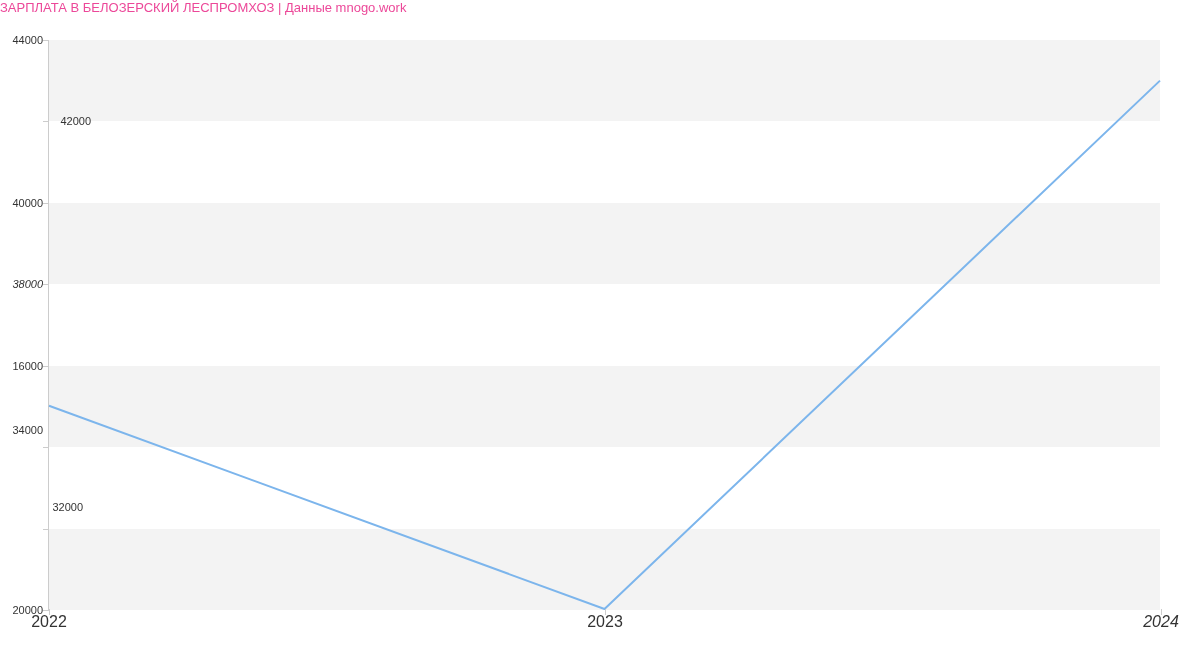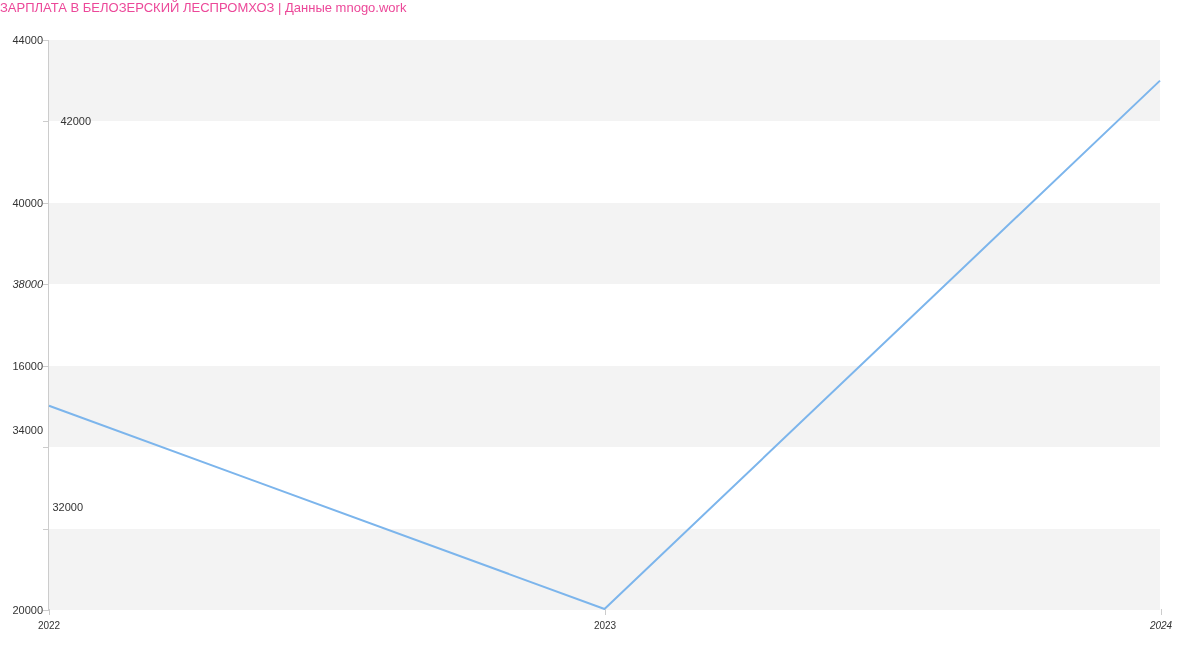--- a/index.html
+++ b/index.html
@@ -44,21 +44,21 @@
   .x-tick {
     position: absolute;
     bottom: -6px;
     width: 1px;
     height: 6px;
     background: #ccc;
   }
   .x-tick-label {
     position: absolute;
     bottom: -22px;
-    font-size: 10px;
+    font-size: 16px;
     color: #333;
     transform: translateX(-50%);
   }
   .y-tick {
     position: absolute;
     left: -6px;
     width: 6px;
     height: 1px;
     background: #ccc;
   }

